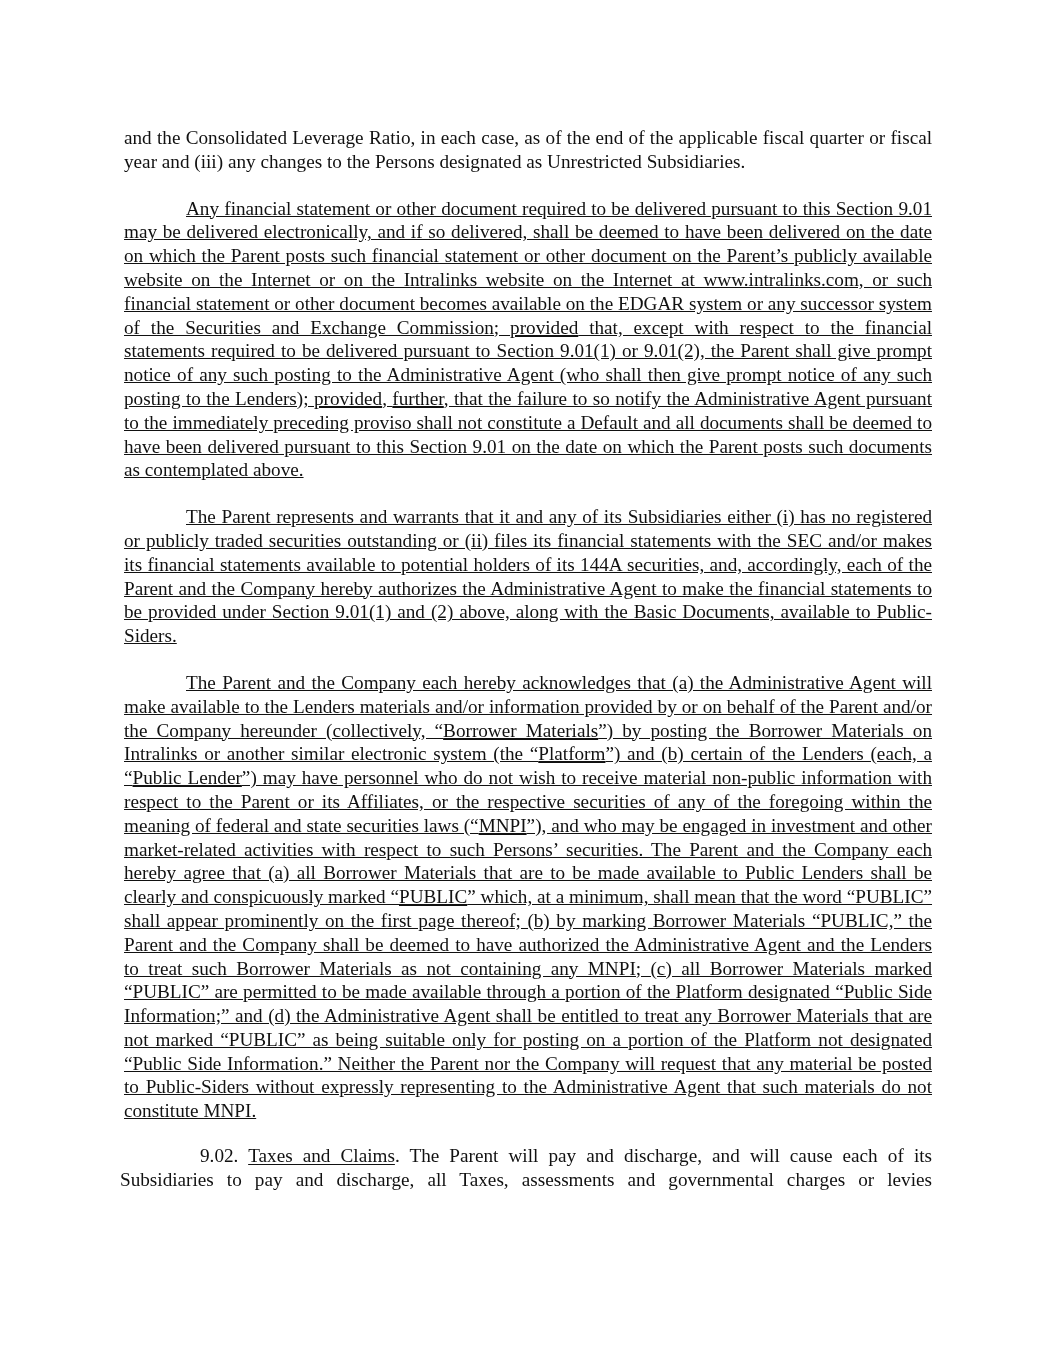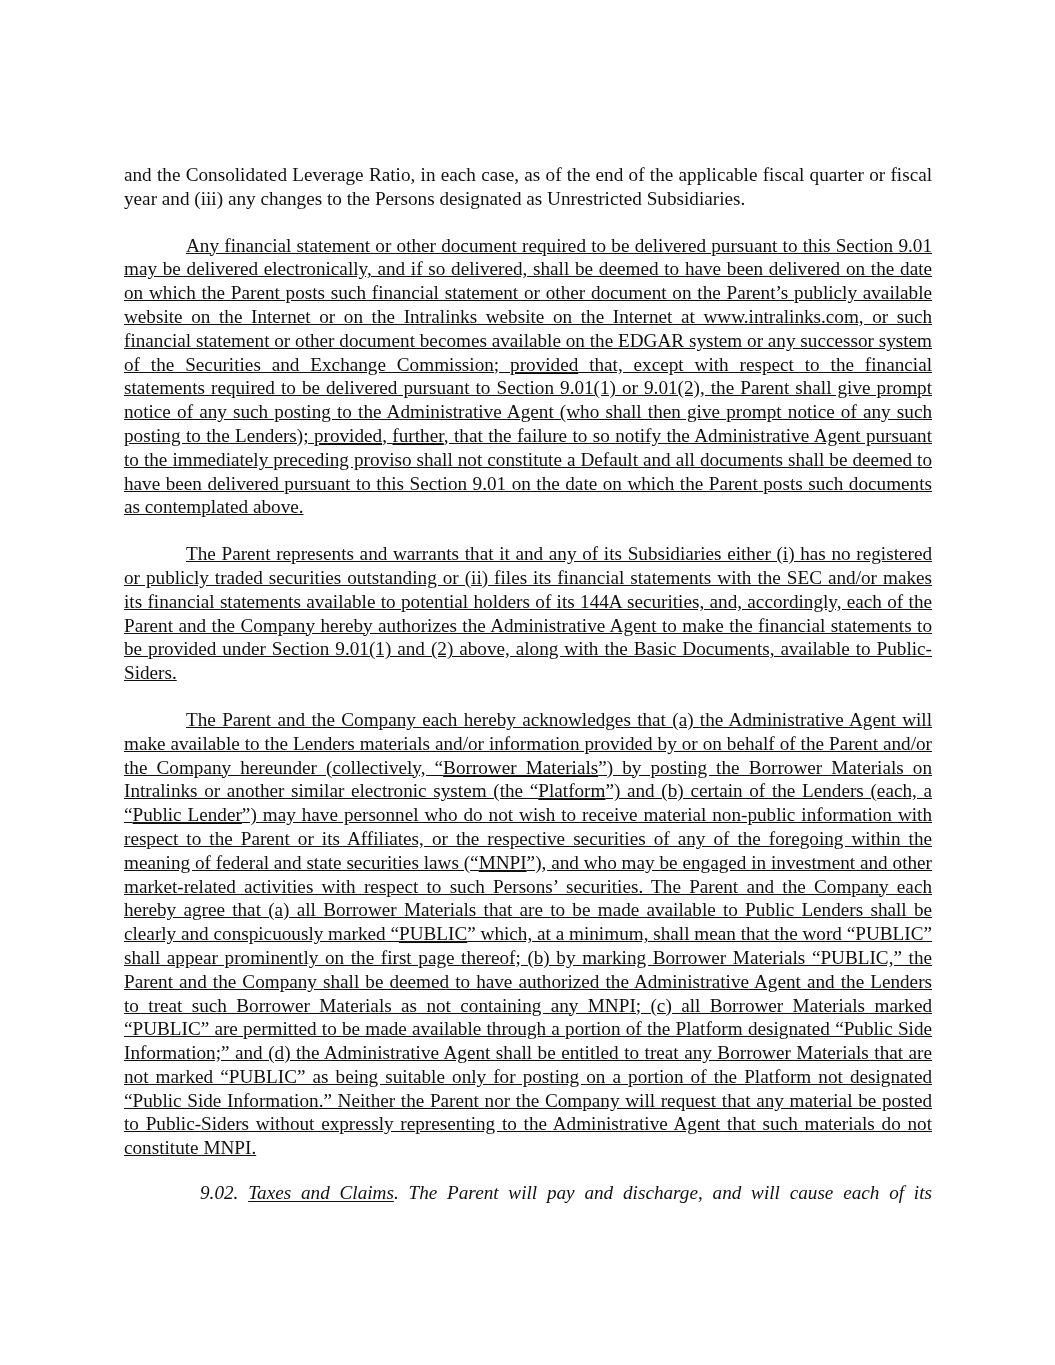--- a/index.html
+++ b/index.html
@@ -15,37 +15,35 @@
       color: #111111;
       font-family: "Liberation Serif", "DejaVu Serif", serif;
       font-size: 19.2px;
       line-height: 23.8px;
     }
     .page {
       position: absolute;
       left: 124px;
       top: 126px;
       width: 808px;
-      margin-top: 37px;
     }
     p {
       margin: 0;
       text-align: justify;
       text-align-last: left;
     }
     .indent {
       text-indent: 62px;
     }
     .gap {
       margin-top: 23px;
       text-decoration: underline;
     }
     .gap-small {
       margin-top: 21px;
-      font-style: italic;
     }
     .u {
       text-decoration: underline;
       text-underline-offset: 2px;
       text-decoration-thickness: 1px;
     }
     .section-para {
       margin-left: -4px;
       width: 812px;
     }
@@ -79,17 +77,18 @@
   <p>and the Consolidated Leverage Ratio, in each case, as of the end of the applicable fiscal quarter or fiscal year and (iii) any changes to the Persons designated as Unrestricted Subsidiaries.</p>
 
   <p class="indent gap"><span>Any financial statement or other document required to be delivered pursuant to this Section 9.01 may be delivered electronically, and if so delivered, shall be deemed to have been delivered on the date on which the Parent posts such financial statement or other document on the Parent’s publicly available website on the Internet or on the Intralinks website on the Internet at www.intralinks.com, or such financial statement or other document becomes available on the EDGAR system or any successor system of the Securities and Exchange Commission; </span><span class="u">provided</span><span> that, except with respect to the financial statements required to be delivered pursuant to Section 9.01(1) or 9.01(2), the Parent shall give prompt notice of any such posting to the Administrative Agent (who shall then give prompt notice of any such posting to the Lenders); </span><span class="u">provided</span><span>, </span><span class="u">further</span><span>, that the failure to so notify the Administrative Agent pursuant to the immediately preceding proviso shall not constitute a Default and all documents shall be deemed to have been delivered pursuant to this Section 9.01 on the date on which the Parent posts such documents as contemplated above.</span></p>
 
   <p class="indent gap">The Parent represents and warrants that it and any of its Subsidiaries either (i) has no registered or publicly traded securities outstanding or (ii) files its financial statements with the SEC and/or makes its financial statements available to potential holders of its 144A securities, and, accordingly, each of the Parent and the Company hereby authorizes the Administrative Agent to make the financial statements to be provided under Section 9.01(1) and (2) above, along with the Basic Documents, available to Public-Siders.</p>
 
   <p class="indent gap"><span>The Parent and the Company each hereby acknowledges that (a) the Administrative Agent will make available to the Lenders materials and/or information provided by or on behalf of the Parent and/or the Company hereunder (collectively, “</span><span class="u">Borrower Materials</span><span>”) by posting the Borrower Materials on Intralinks or another similar electronic system (the “</span><span class="u">Platform</span><span>”) and (b) certain of the Lenders (each, a “</span><span class="u">Public Lender</span><span>”) may have personnel who do not wish to receive material non-public information with respect to the Parent or its Affiliates, or the respective securities of any of the foregoing within the meaning of federal and state securities laws (“</span><span class="u">MNPI</span><span>”), and who may be engaged in investment and other market-related activities with respect to such Persons’ securities. The Parent and the Company each hereby agree that (a) all Borrower Materials that are to be made available to Public Lenders shall be clearly and conspicuously marked “</span><span class="u">PUBLIC</span><span>” which, at a minimum, shall mean that the word “PUBLIC” shall appear prominently on the first page thereof; (b) by marking Borrower Materials “PUBLIC,” the Parent and the Company shall be deemed to have authorized the Administrative Agent and the Lenders to treat such Borrower Materials as not containing any MNPI; (c) all Borrower Materials marked “PUBLIC” are permitted to be made available through a portion of the Platform designated “Public Side Information;” and (d) the Administrative Agent shall be entitled to treat any Borrower Materials that are not marked “PUBLIC” as being suitable only for posting on a portion of the Platform not designated “Public Side Information.” Neither the Parent nor the Company will request that any material be posted to Public-Siders without expressly representing to the Administrative Agent that such materials do not constitute MNPI.</span></p>
 
   <div class="section-para gap-small">
     <span class="first-line"><span>9.02. </span><span class="u">Taxes and Claims</span><span>. The Parent will pay and discharge, and will cause each of its</span></span>
+    <span class="rest">Subsidiaries to pay and discharge, all Taxes, assessments and governmental charges or levies</span>
   </div>
 
 </div>
 
 <div class="page-number">108</div>
 
 </body></html>

